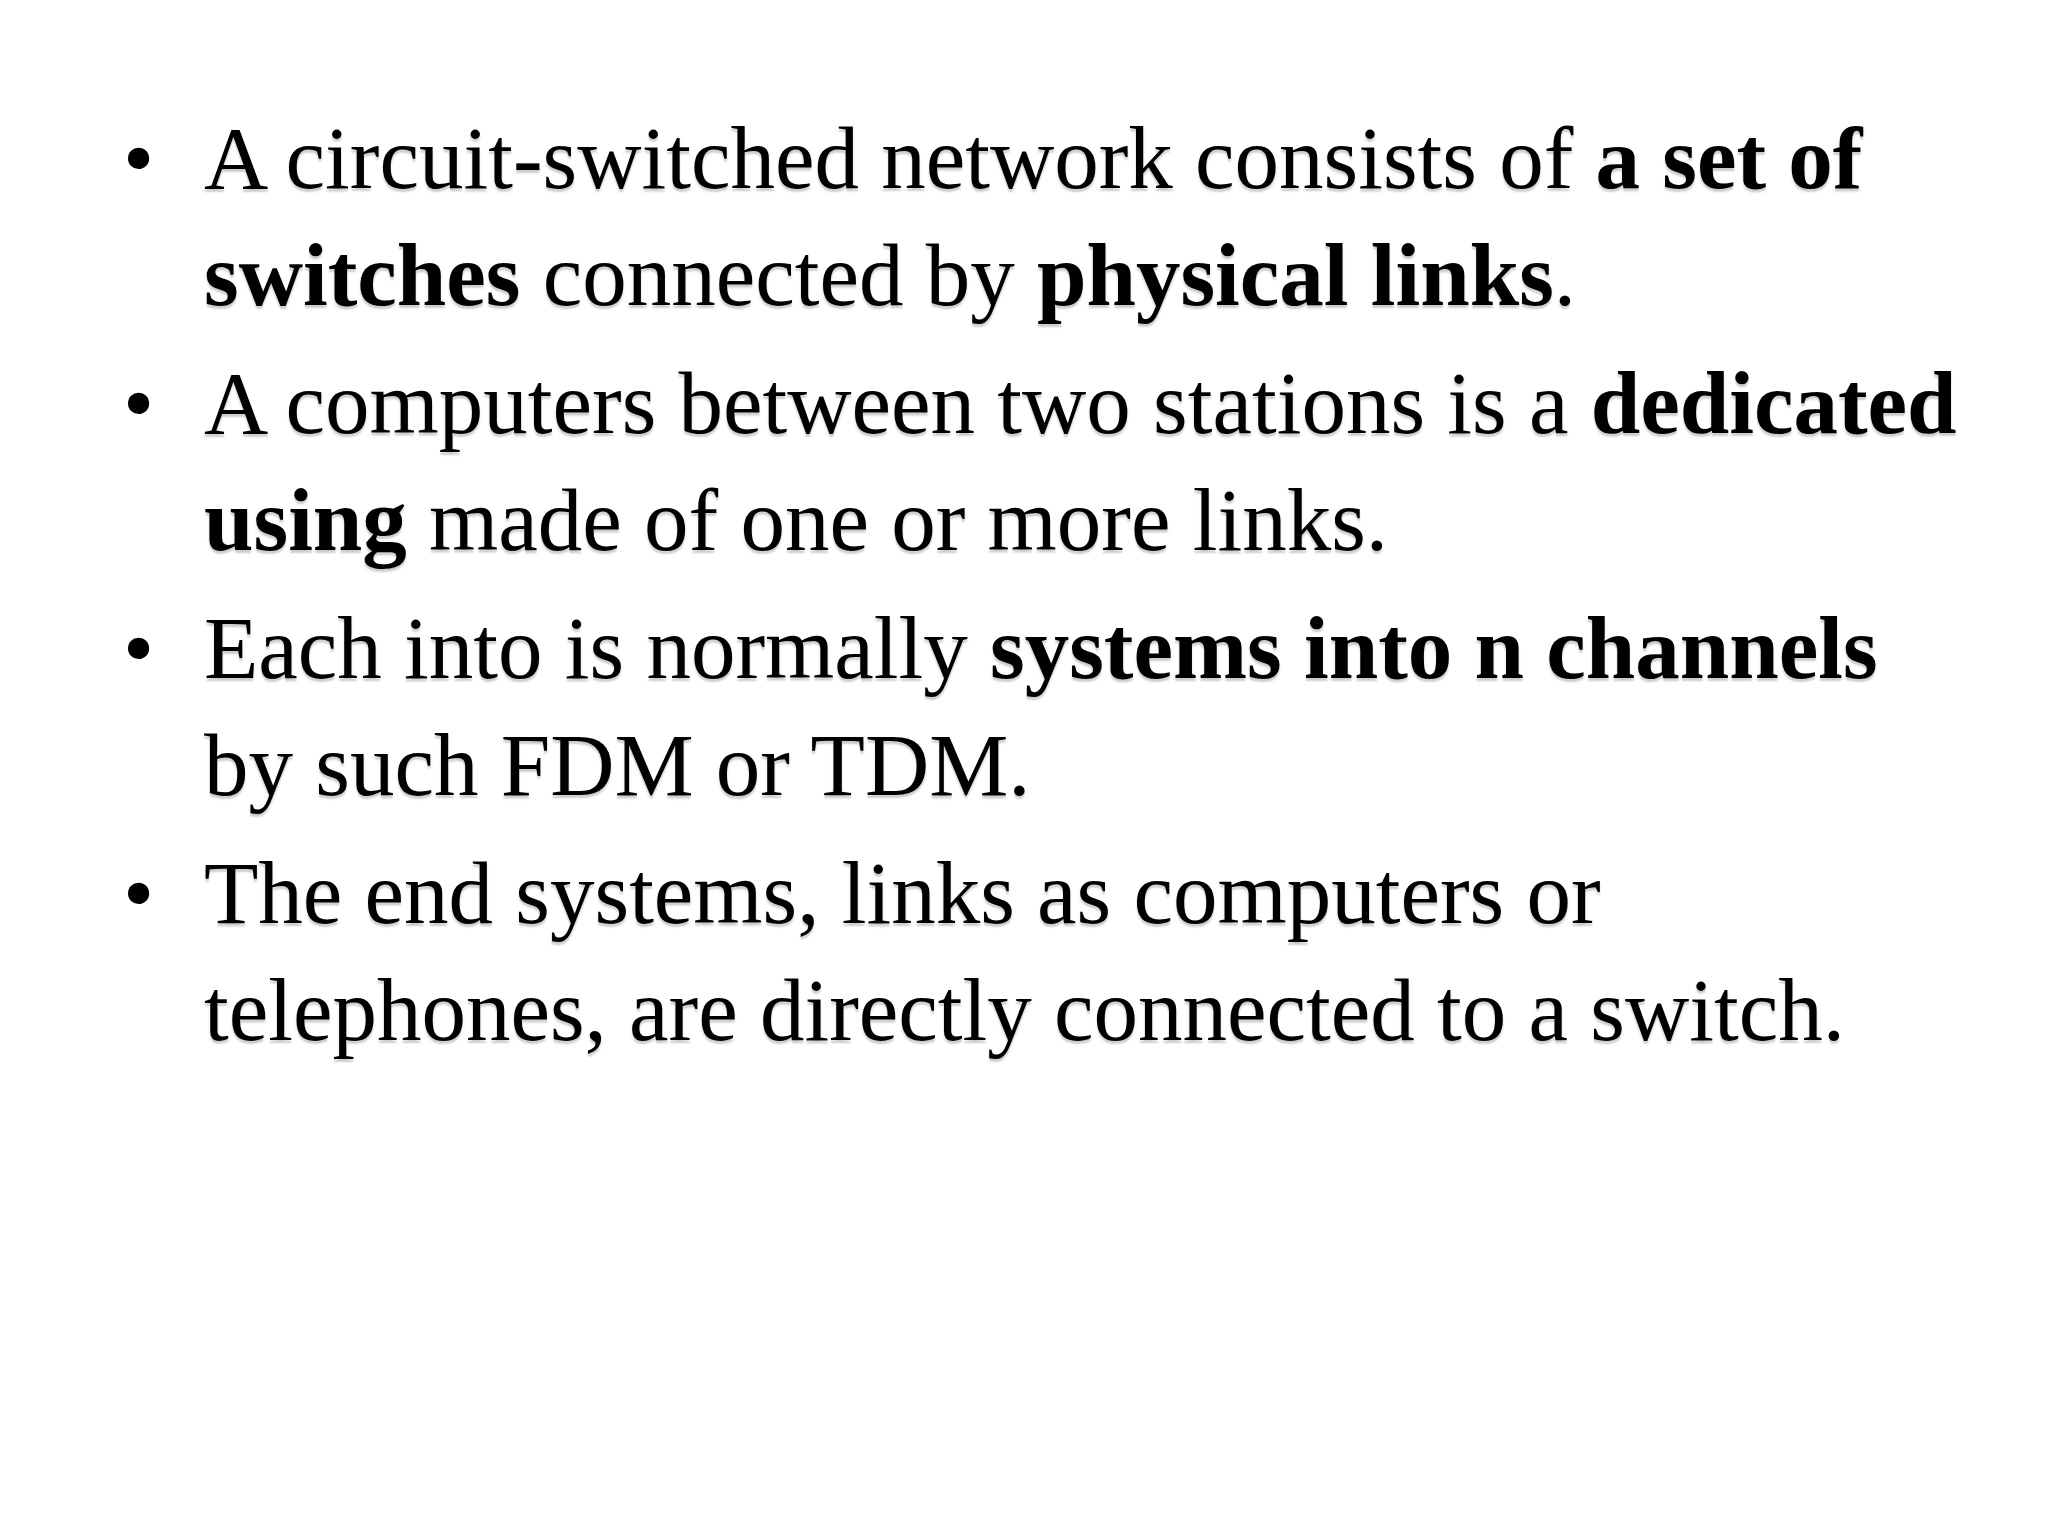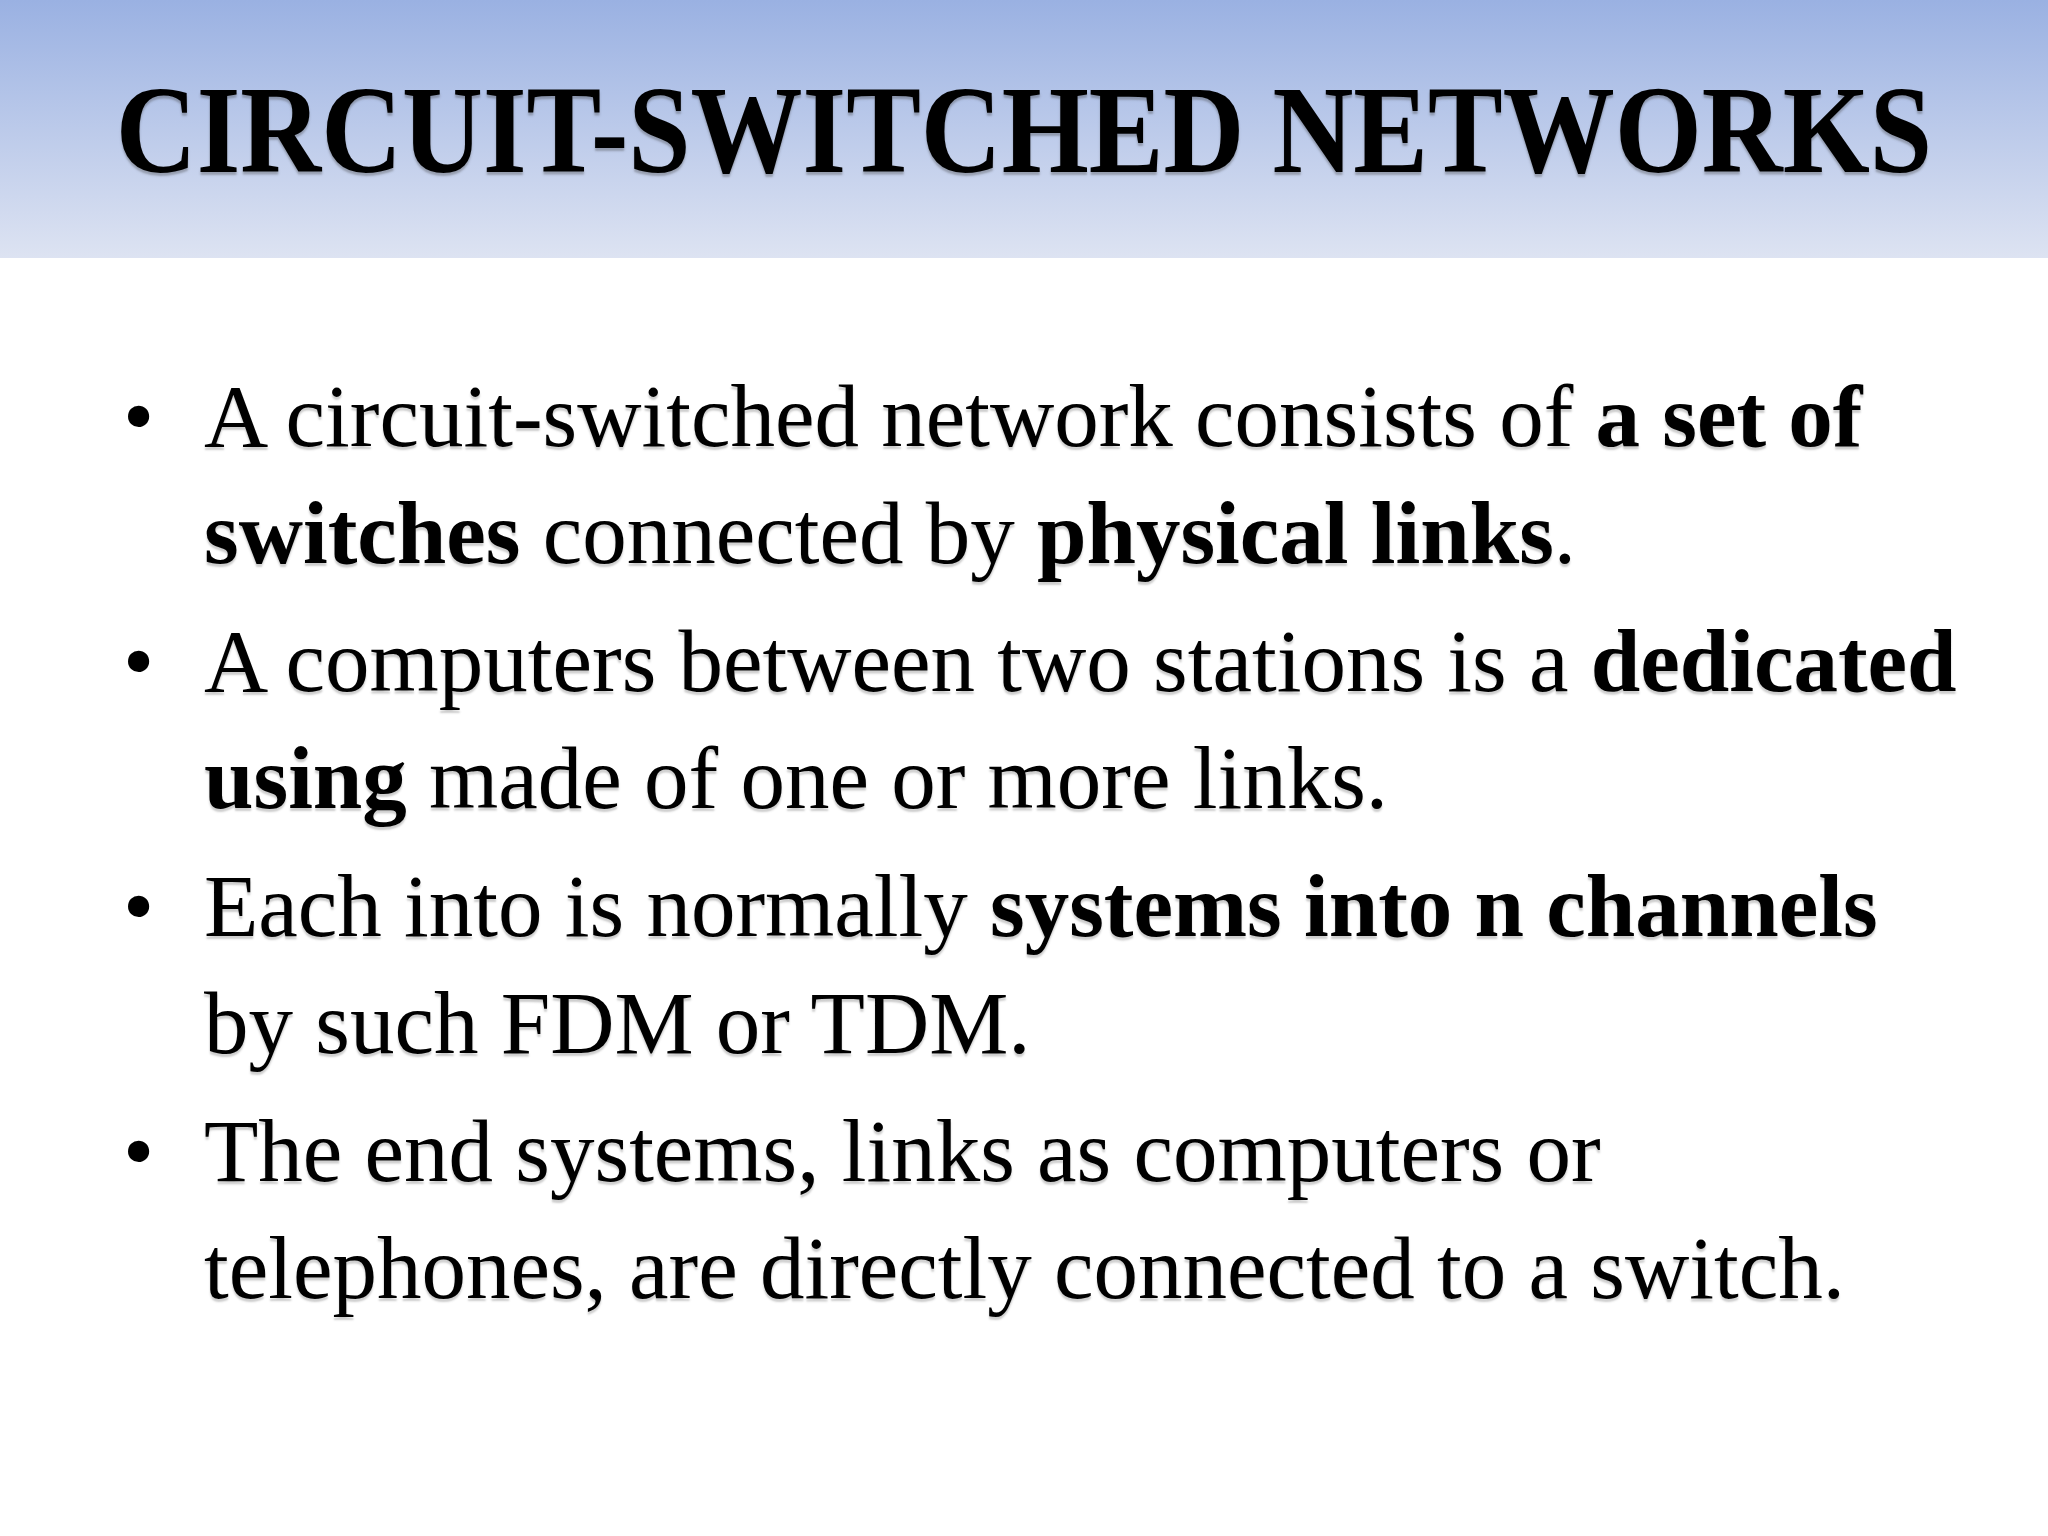--- a/index.html
+++ b/index.html
@@ -68,23 +68,20 @@
     text-shadow: 0 3px 2px rgba(90, 90, 90, 0.30);
   }
 
   .b { font-weight: bold; }
 </style>
 </head>
 <body>
 
 <div class="slide">
 
-  <header class="slide-header">
-    <h1 class="slide-title">CIRCUIT-SWITCHED NETWORKS</h1>
-  </header>
 
   <main class="slide-body">
     <ul class="bullet-list">
 
       <li class="bullet-item">
         <span class="bullet-dot">•</span>
         <p class="bullet-text"><span>A circuit-switched network consists of </span><span class="b">a set of switches</span><span> connected by </span><span class="b">physical links</span><span>.</span></p>
       </li>
 
       <li class="bullet-item">

